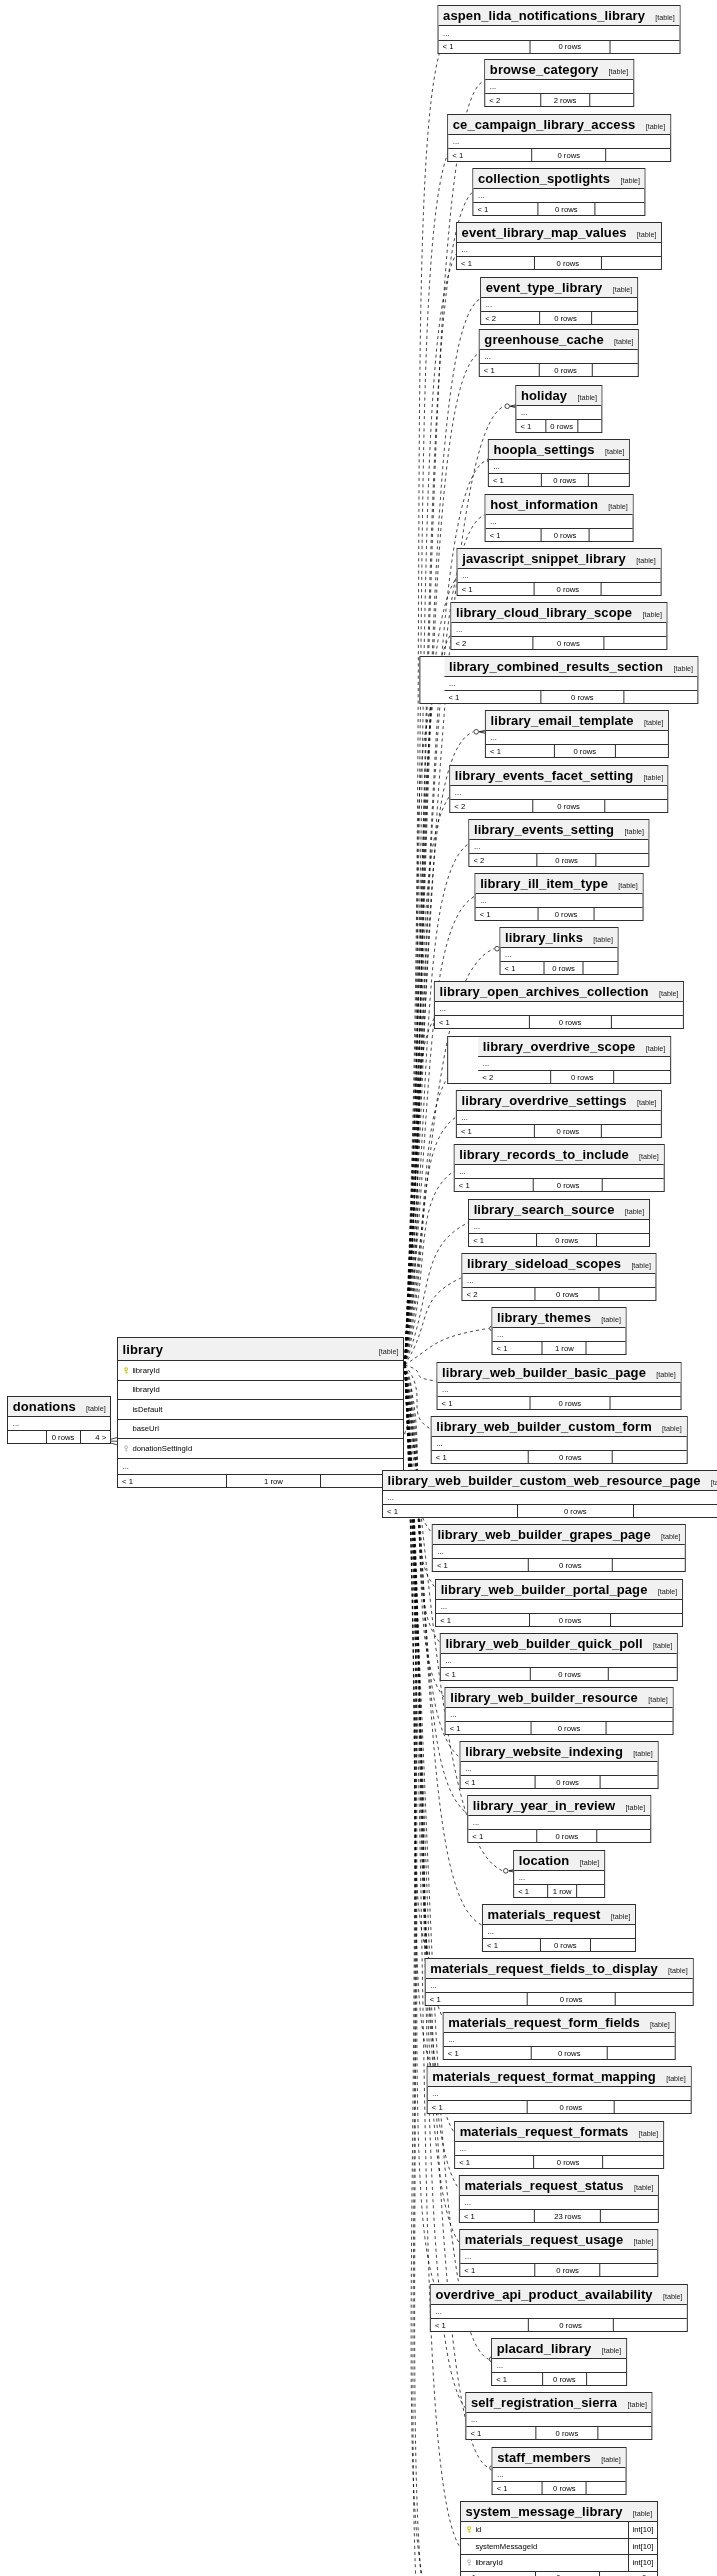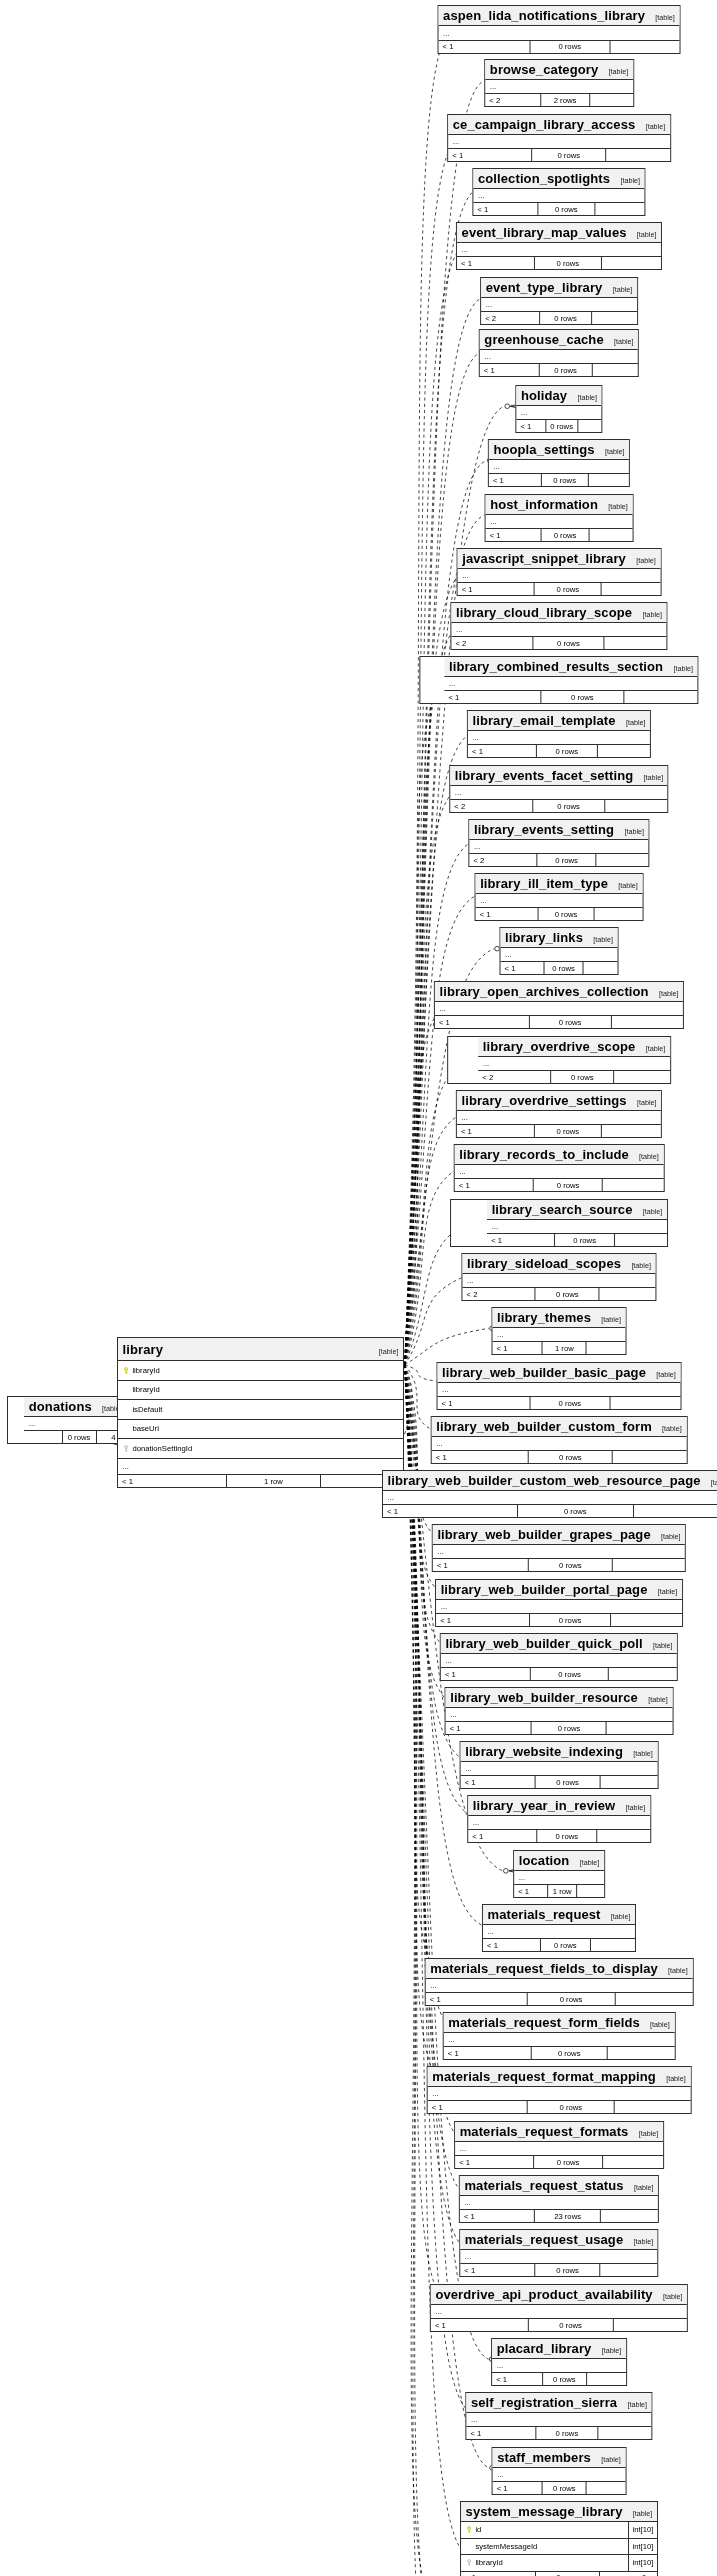--- a/index.html
+++ b/index.html
@@ -284,21 +284,21 @@
       <line x1="870.453125" y1="5285.5" x2="896.453125" y2="5278.5" stroke="#000000" stroke-width="1.4"></line>
       <line x1="870.453125" y1="5285.5" x2="896.453125" y2="5285.5" stroke="#000000" stroke-width="1.4"></line>
       <line x1="870.453125" y1="5285.5" x2="896.453125" y2="5292.5" stroke="#000000" stroke-width="1.4"></line>
       <path d="M 170.390625 2751.5 C 198.390625 2751.5, 156 2797.5, 189 2797.5" fill="none" stroke="#000000" stroke-width="1.4" stroke-dasharray="6,6"></path>
       <circle cx="195" cy="2797.5" r="4.5" fill="#fff" stroke="#000000" stroke-width="1.4"></circle>
       <line x1="201" y1="2797.5" x2="227" y2="2790.5" stroke="#000000" stroke-width="1.4"></line>
       <line x1="201" y1="2797.5" x2="227" y2="2797.5" stroke="#000000" stroke-width="1.4"></line>
       <line x1="201" y1="2797.5" x2="227" y2="2804.5" stroke="#000000" stroke-width="1.4"></line>
     </svg>
 
-  <div class="tbl" id="donations-box" style="left:7.2px;top:1396px;padding-left:16px;">
+  <div class="tbl" id="donations-box" style="left:7.2px;top:1396px;">
     <div class="hdr">
       <span class="nm">donations</span>
       <span class="tag">[table]</span>
     </div>
     <div class="row" id="donations-ellipsis">
       <span>...</span>
     </div>
     <div class="foot">
       <span class="l"></span>
       <span class="c">0 rows</span>
@@ -531,21 +531,21 @@
         </div>
         <div class="row">
           <span>...</span>
         </div>
         <div class="foot">
           <span class="l">&lt; 1</span>
           <span class="c">0 rows</span>
           <span class="r">&nbsp;</span>
         </div>
       </div>
-      <div class="tbl centered" style="left: 559px; top: 710px;">
+      <div class="tbl centered" style="left: 577px; top: 710px;">
         <div class="hdr">
           <span class="nm">library_email_template</span>
           <span class="tag">[table]</span>
         </div>
         <div class="row">
           <span>...</span>
         </div>
         <div class="foot">
           <span class="l">&lt; 1</span>
           <span class="c">0 rows</span>
@@ -657,21 +657,21 @@
         </div>
         <div class="row">
           <span>...</span>
         </div>
         <div class="foot">
           <span class="l">&lt; 1</span>
           <span class="c">0 rows</span>
           <span class="r">&nbsp;</span>
         </div>
       </div>
-      <div class="tbl centered" style="left: 559px; top: 1199px; padding-left: 36px;">
+      <div class="tbl centered" style="left: 559px; top: 1199px;">
         <div class="hdr">
           <span class="nm">library_search_source</span>
           <span class="tag">[table]</span>
         </div>
         <div class="row">
           <span>...</span>
         </div>
         <div class="foot">
           <span class="l">&lt; 1</span>
           <span class="c">0 rows</span>

